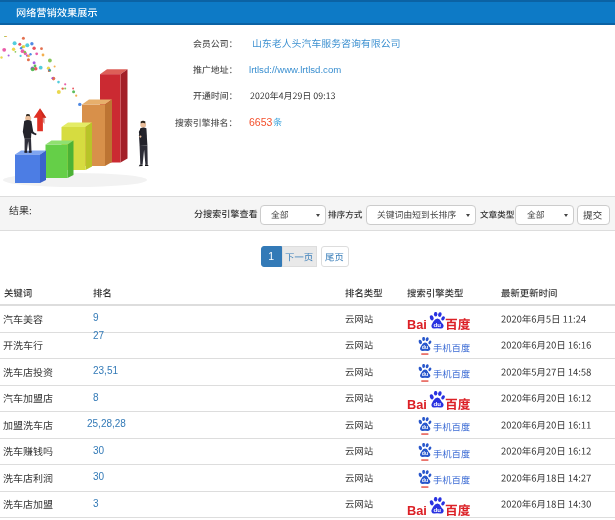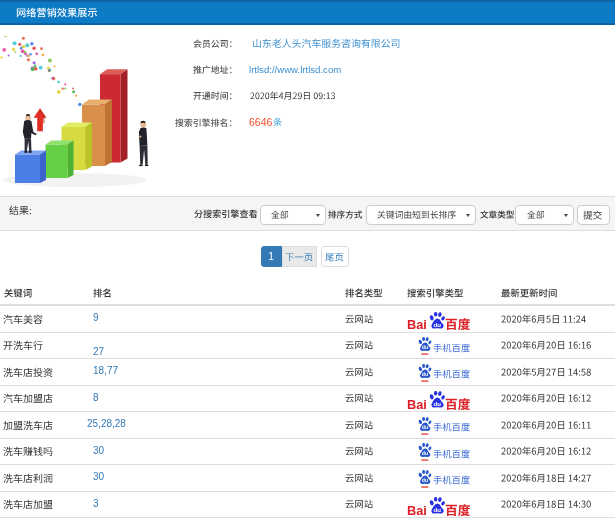--- a/index.html
+++ b/index.html
@@ -203,21 +203,21 @@
       <use href="#g42" x="4775"></use>
       <use href="#g47" x="5330"></use>
       <use href="#g48" x="5885"></use>
       <use href="#g43" x="7109"></use>
       <use href="#g47" x="7664"></use>
       <use href="#g50" x="8219"></use>
       <use href="#g51" x="8497"></use>
       <use href="#g52" x="9052"></use>
     </g>
   </svg>
-<div style="position:absolute;left:249px;top:116px;width:60px;height:13px;font:10.5px 'Liberation Sans',sans-serif;color:#f4502c">6646</div>
+<div style="position:absolute;left:249px;top:116px;width:60px;height:13px;font:10.5px 'Liberation Sans',sans-serif;color:#f4502c">6653</div>
 <svg style="position:absolute;left:273.0px;top:116.2px;overflow:visible" width="9.3" height="13.0">
     <g fill="#3fa5dc" transform="translate(0,9.49) scale(0.009300,-0.009300)">
       <use href="#g53" x="0"></use>
     </g>
   </svg>
 <svg style="position:absolute;left:0;top:36px" width="190" height="154" viewBox="0 0 190 154">
     <ellipse cx="75" cy="144" rx="72" ry="7" fill="#f2f2f2"></ellipse>
     <circle cx="2.1" cy="-3.2" r="1.6" fill="#e8404a" opacity="0.9"></circle>
     <circle cx="-3.9" cy="9.5" r="1.3" fill="#f2a63c" opacity="0.9"></circle>
     <circle cx="-3.3" cy="9.0" r="0.9" fill="#4ab54a" opacity="0.9"></circle>
@@ -494,21 +494,21 @@
   </svg>
 <div style="position:absolute;left:0;top:358.0px;width:615px;height:1px;background:#dddddd"></div>
 <svg style="position:absolute;left:3.0px;top:339.1px;overflow:visible" width="40.0" height="14.0">
     <g fill="#333333" transform="translate(0,10.20) scale(0.010000,-0.010000)">
       <use href="#g98" x="0"></use>
       <use href="#g99" x="1000"></use>
       <use href="#g33" x="2000"></use>
       <use href="#g100" x="3000"></use>
     </g>
   </svg>
-<div style="position:absolute;left:93px;top:346px;font:10px 'Liberation Sans',sans-serif;color:#337ab7">27</div>
+<div style="position:absolute;left:93px;top:330px;font:10px 'Liberation Sans',sans-serif;color:#337ab7">27</div>
 <svg style="position:absolute;left:345.0px;top:339.4px;overflow:visible" width="28.2" height="13.2">
     <g fill="#333333" transform="translate(0,9.59) scale(0.009400,-0.009400)">
       <use href="#g91" x="0"></use>
       <use href="#g92" x="1000"></use>
       <use href="#g93" x="2000"></use>
     </g>
   </svg>
 <svg style="position:absolute;left:418px;top:337.4px" width="13.7" height="18.5" viewBox="0 0 100 135">
     <g fill="#2857cc">
 <ellipse cx="17" cy="36" rx="11.5" ry="16.5" transform="rotate(-22 17 36)"></ellipse>
@@ -550,21 +550,21 @@
 <div style="position:absolute;left:0;top:384.5px;width:615px;height:1px;background:#dddddd"></div>
 <svg style="position:absolute;left:3.0px;top:365.6px;overflow:visible" width="50.0" height="14.0">
     <g fill="#333333" transform="translate(0,10.20) scale(0.010000,-0.010000)">
       <use href="#g99" x="0"></use>
       <use href="#g33" x="1000"></use>
       <use href="#g105" x="2000"></use>
       <use href="#g106" x="3000"></use>
       <use href="#g107" x="4000"></use>
     </g>
   </svg>
-<div style="position:absolute;left:93px;top:365.2px;font:10px 'Liberation Sans',sans-serif;color:#337ab7">18,77</div>
+<div style="position:absolute;left:93px;top:365.2px;font:10px 'Liberation Sans',sans-serif;color:#337ab7">23,51</div>
 <svg style="position:absolute;left:345.0px;top:365.9px;overflow:visible" width="28.2" height="13.2">
     <g fill="#333333" transform="translate(0,9.59) scale(0.009400,-0.009400)">
       <use href="#g91" x="0"></use>
       <use href="#g92" x="1000"></use>
       <use href="#g93" x="2000"></use>
     </g>
   </svg>
 <svg style="position:absolute;left:418px;top:363.9px" width="13.7" height="18.5" viewBox="0 0 100 135">
     <g fill="#2857cc">
 <ellipse cx="17" cy="36" rx="11.5" ry="16.5" transform="rotate(-22 17 36)"></ellipse>

